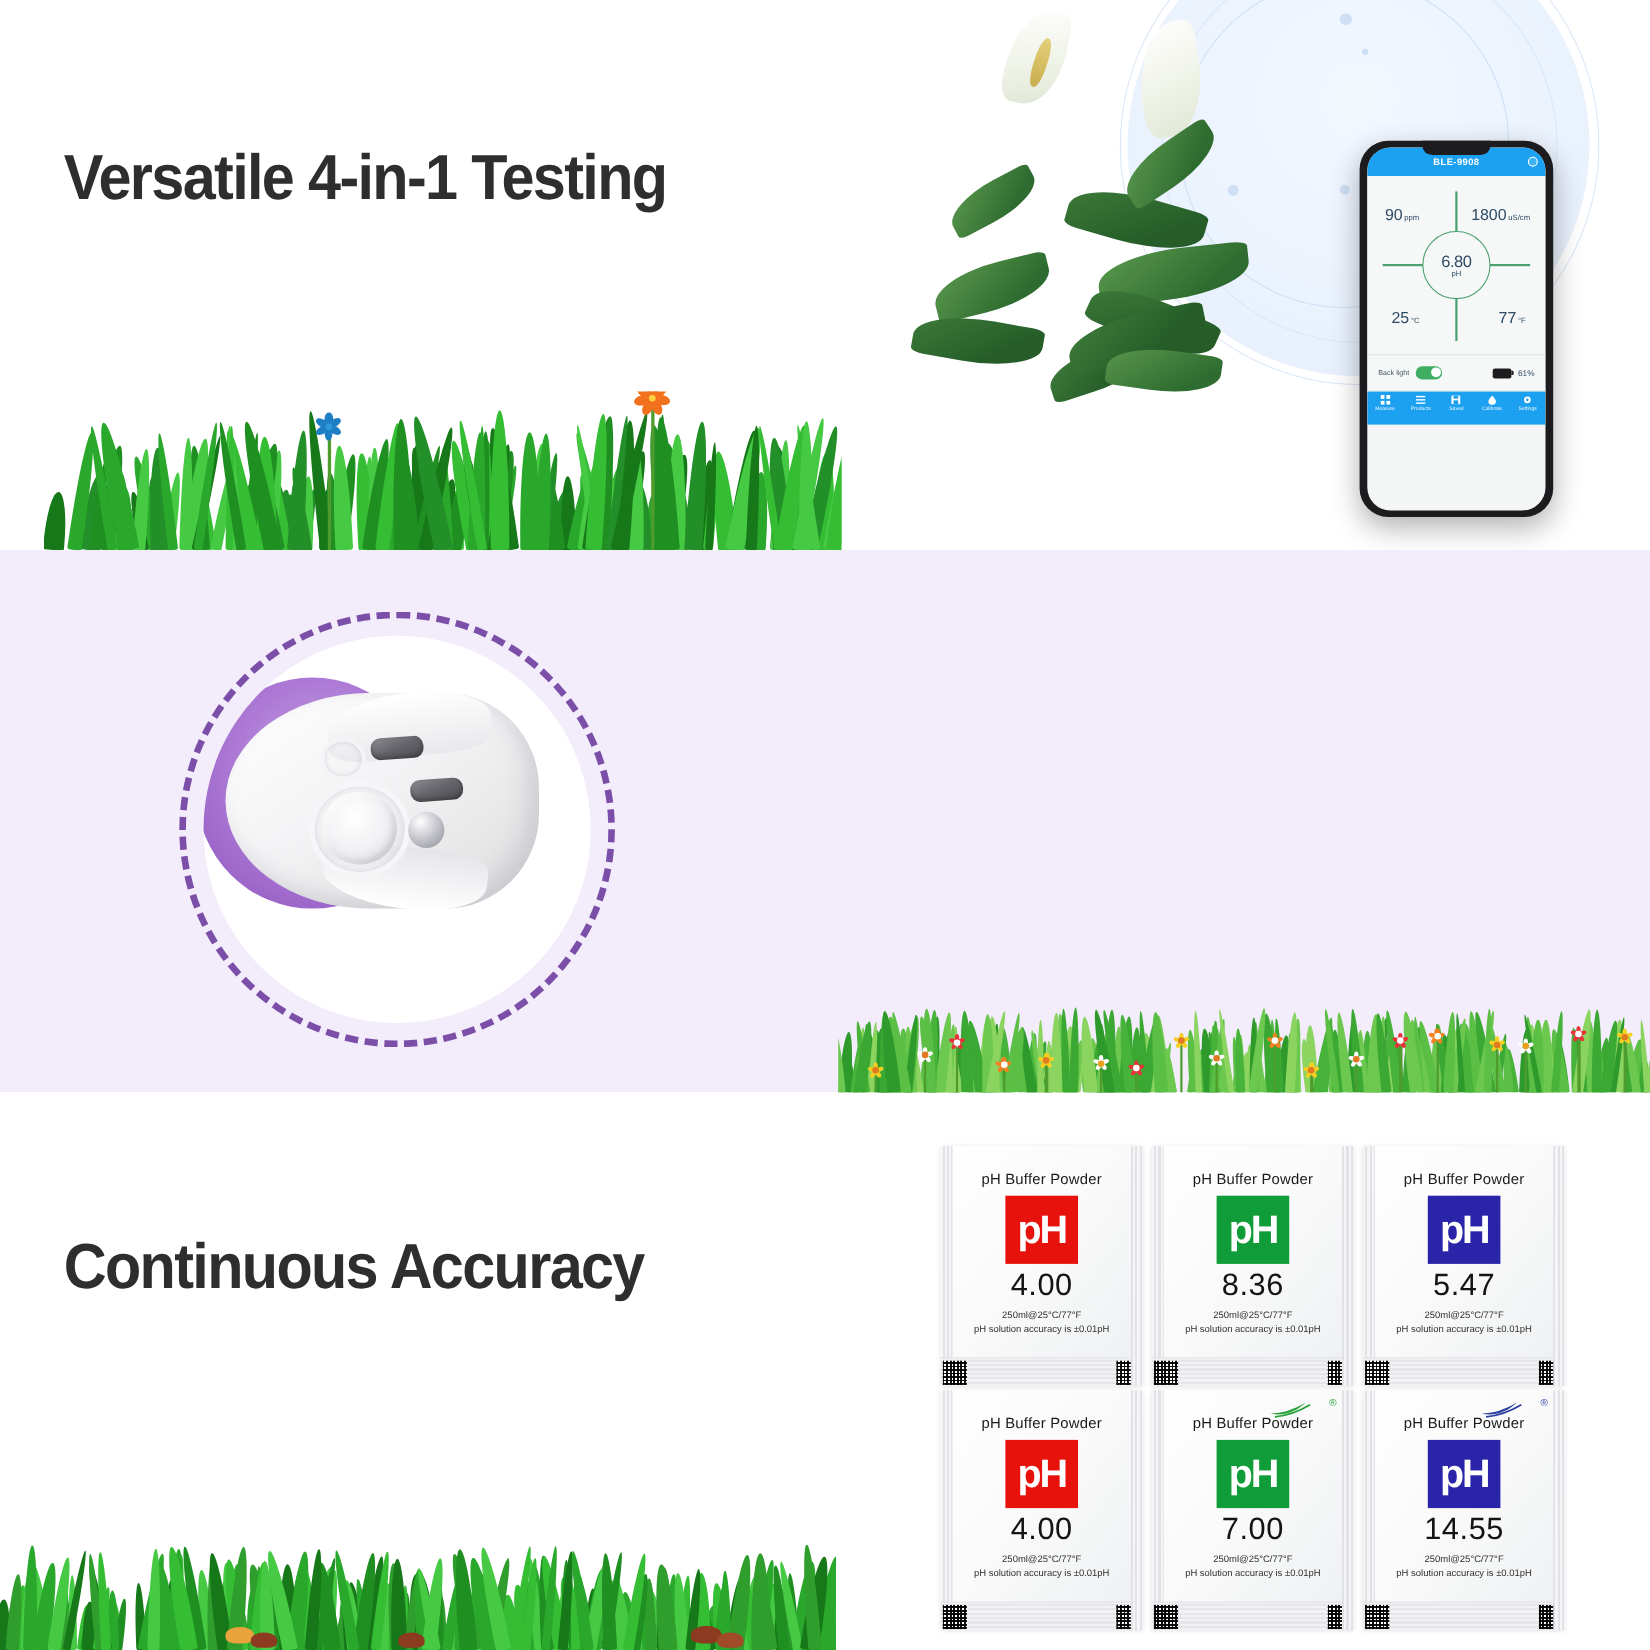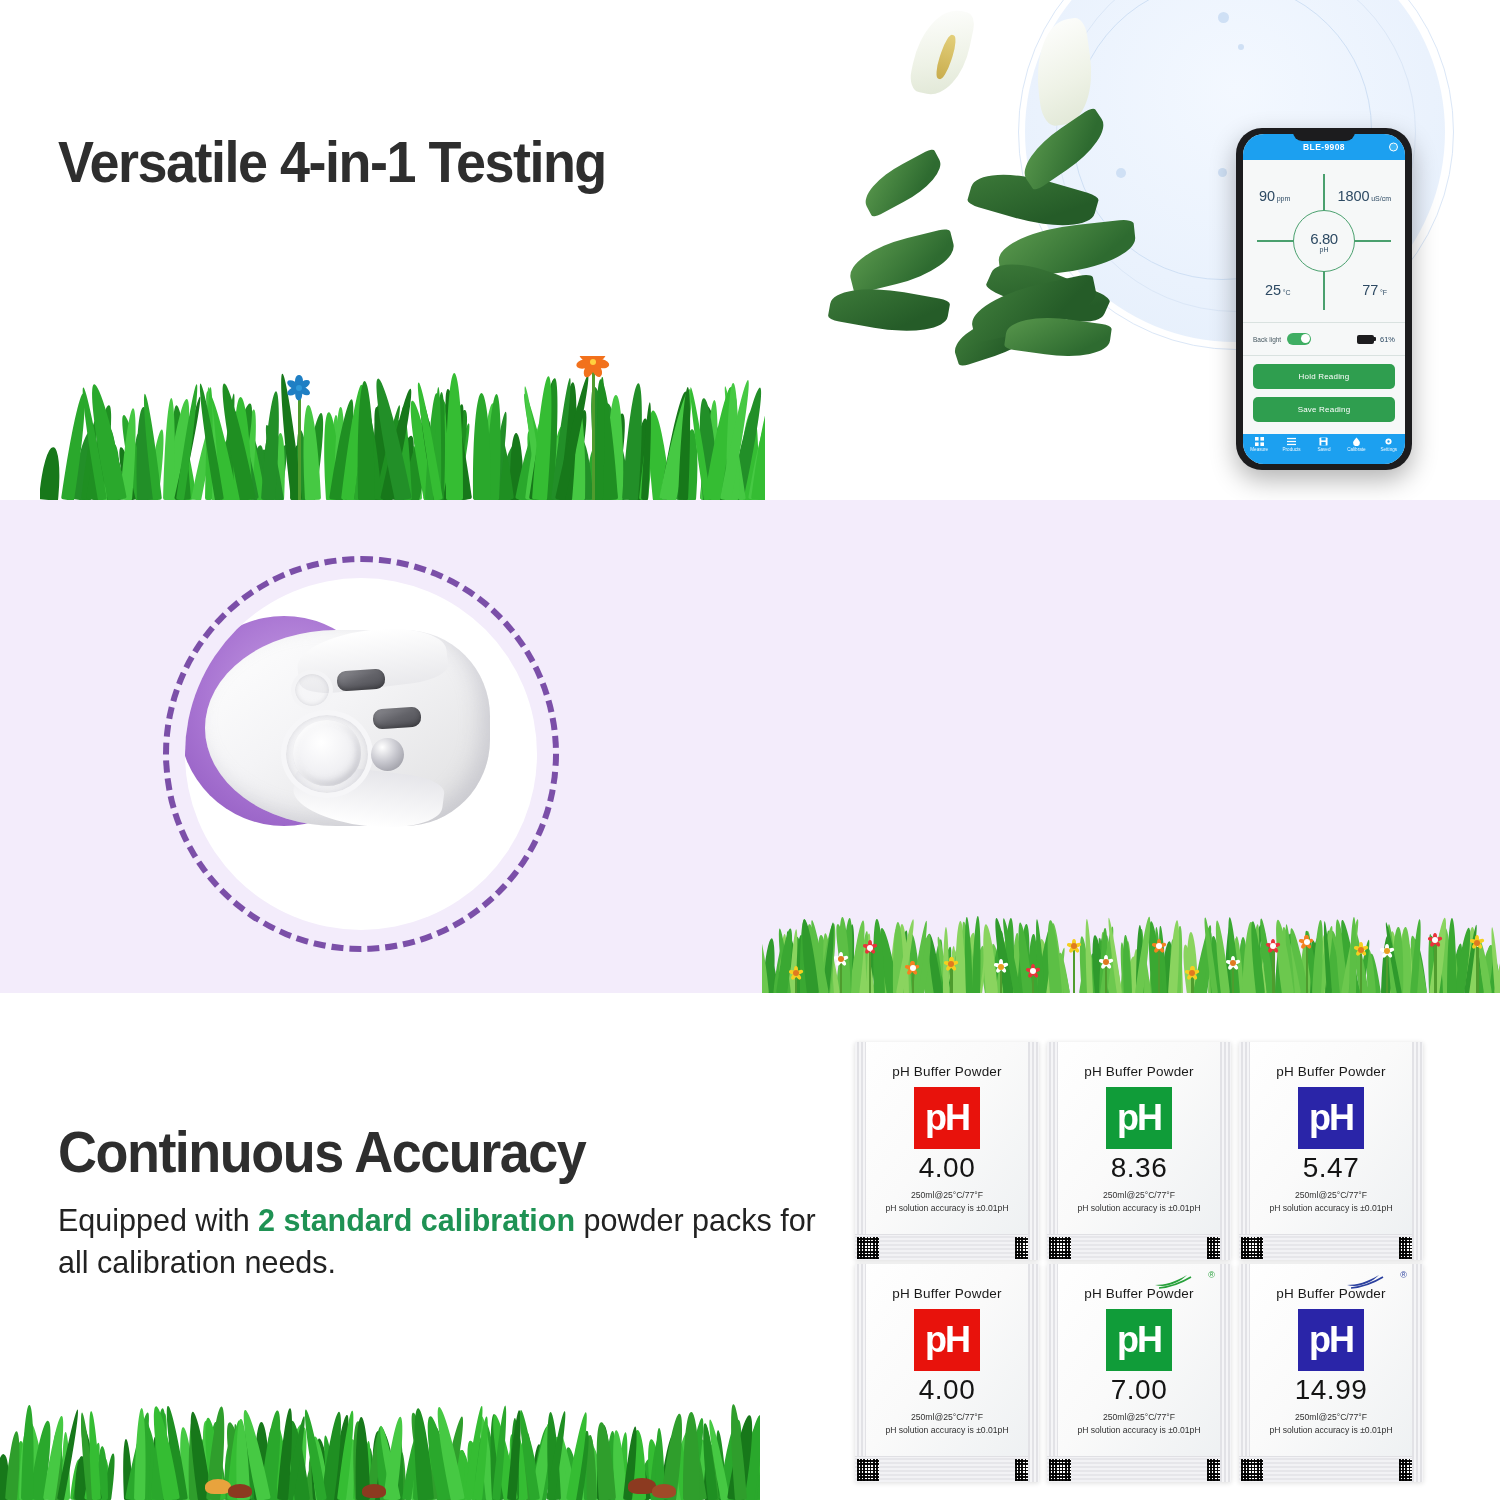--- a/index.html
+++ b/index.html
@@ -574,24 +574,20 @@
 
         <div id="ctrl-row">
           <span id="bl-label">Back light</span>
           <div id="bl-toggle"></div>
           <div id="batt-wrap">
             <div id="batt-icon"></div>
             <span id="batt-pct">61%</span>
           </div>
         </div>
 
-        <div id="btn-stack">
-          <div class="app-btn">Hold Reading</div>
-          <div class="app-btn">Save Reading</div>
-        </div>
 
         <div id="tabbar">
           <div class="tab">
             <svg class="tico" viewBox="0 0 10 10">
                 <rect x="0" y="0" width="4" height="4" fill="#fff"></rect>
                 <rect x="6" y="0" width="4" height="4" fill="#fff"></rect>
                 <rect x="0" y="6" width="4" height="4" fill="#fff"></rect>
                 <rect x="6" y="6" width="4" height="4" fill="#fff"></rect>
               </svg>
             <span class="tlb">Measure</span>
@@ -1097,21 +1093,20 @@
         <div class="petal" style="background: rgb(245, 208, 32); width: 4.14px; height: 7.36px; margin-left: -2.07px; margin-top: -7.36px; transform: rotate(288deg);"></div>
         <div class="fcore" style="background: rgb(224, 122, 32);"></div>
       </div>
     </div>
 </div>
 
 <div class="section" id="sec-accuracy" style="background: rgb(255, 255, 255);">
 
   <div class="txt-block" id="t-accuracy" style="top:129px;">
     <div class="headline">Continuous Accuracy</div>
-    <div class="subline"><span>Equipped with </span><span class="hl">2 standard calibration</span><span> powder packs for all calibration needs.</span></div>
   </div>
 
   <div id="packets" style="top:49px;">
     <div class="pkt-row" id="pkt-row-1">
         <div class="packet">
           <div class="pkt-title">pH Buffer Powder</div>
           <div class="pkt-badge" style="background: rgb(232, 18, 12);">pH</div>
           <div class="pkt-val">4.00</div>
           <div class="pkt-spec">
             <div>250ml@25°C/77°F</div>
@@ -1180,21 +1175,21 @@
             <div class="pkt-notch r"></div>
           </div>
         </div>
         <div class="packet">
           <div class="pkt-logo"><svg width="50" height="18" viewBox="0 0 50 18" aria-hidden="true">
               <path d="M2 13 C12 13 22 10 34 3 C26 11 14 16 2 13 Z" fill="#2a3f9e"></path>
               <path d="M6 16 C16 15 28 11 38 5" stroke="#2a3f9e" stroke-width="1.6" fill="none"></path>
             </svg><span class="reg" style="color:#2a3f9e">®</span></div>
           <div class="pkt-title">pH Buffer Powder</div>
           <div class="pkt-badge" style="background: rgb(42, 37, 168);">pH</div>
-          <div class="pkt-val">14.99</div>
+          <div class="pkt-val">14.55</div>
           <div class="pkt-spec">
             <div>250ml@25°C/77°F</div>
             <div>pH solution accuracy is ±0.01pH</div>
           </div>
           <div class="pkt-crimp">
             <div class="pkt-notch l"></div>
             <div class="pkt-notch r"></div>
           </div>
         </div>
       </div>

